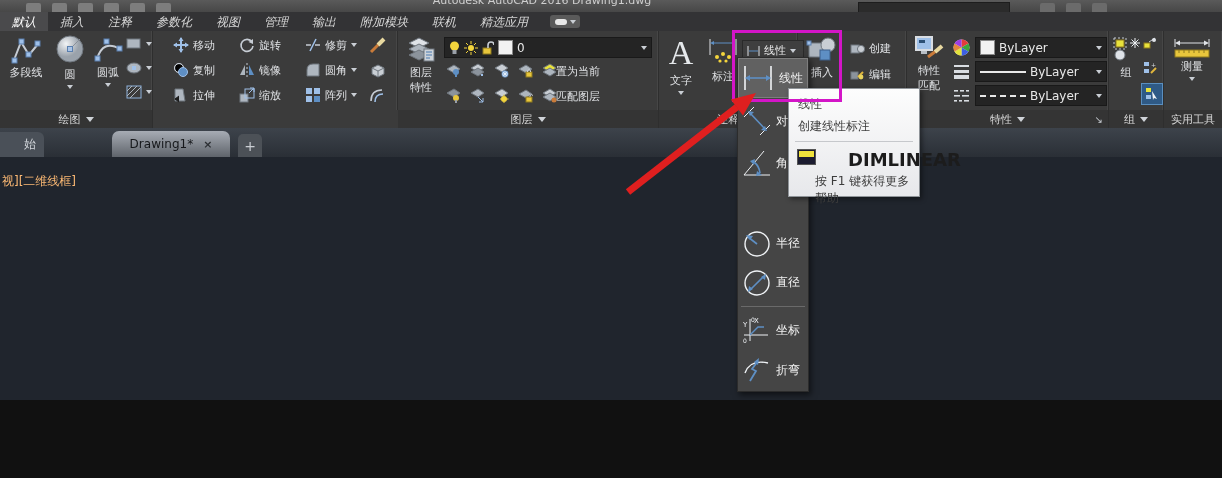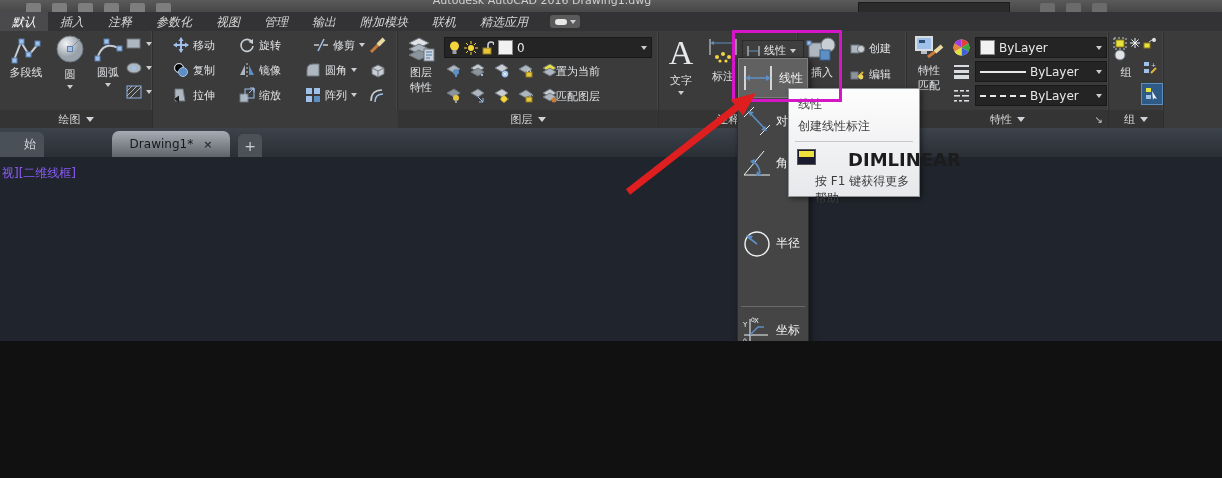--- a/index.html
+++ b/index.html
@@ -1,16 +1,16 @@
 <!DOCTYPE html>
 <html><head>
 <meta charset="utf-8">
 <style>
   html,body{margin:0;padding:0;background:#111;}
-  .screen{position:relative;width:1222px;height:341px;overflow:hidden;
+  .screen{position:relative;width:1222px;height:400px;overflow:hidden;
           font-family:"DejaVu Sans","Liberation Sans",sans-serif;background:#20252d;}
   .abs{position:absolute;}
   
   .titlebar{position:absolute;left:0;top:0;width:1222px;height:12px;
             background:linear-gradient(#5a5a5a,#474747);overflow:hidden;}
   .qat-chip{position:absolute;top:3px;width:15px;height:9px;background:#7d7d7d;border-radius:2px 2px 0 0;}
   .title-text{position:absolute;left:392px;top:-6px;width:300px;font-size:11px;color:#cfcfcf;text-align:center;}
   .tsearch{position:absolute;left:858px;top:2px;width:150px;height:9px;background:#2b2b2b;border:1px solid #1d1d1d;}
   
   .tabbar{position:absolute;left:0;top:12px;width:1222px;height:19px;background:#333335;
@@ -42,21 +42,21 @@
   .ftab-start{position:absolute;left:-34px;top:4px;width:70px;height:25px;background:#4a5058;
               border-radius:6px 6px 0 0;color:#d3d7dc;font-size:12px;display:flex;align-items:center;justify-content:flex-end;padding-right:8px;}
   .ftab-active{position:absolute;left:112px;top:3px;width:118px;height:26px;
                background:linear-gradient(#a7acb4,#5f646b);border-radius:7px 7px 0 0;
                color:#16181b;font-size:12px;display:flex;align-items:center;justify-content:center;gap:10px;}
   .ftab-x{color:#2c2f33;font-size:11px;font-weight:bold;}
   .ftab-plus{position:absolute;left:238px;top:6px;width:24px;height:23px;background:#4c5157;
              border-radius:5px 5px 0 0;color:#caced3;font-size:14px;display:flex;align-items:center;justify-content:center;}
   
   .canvas{position:absolute;left:0;top:157px;width:1222px;height:321px;background:#20252d;}
-  .vp-corner{position:absolute;left:2px;top:8px;font-size:12px;color:#8b5cf6;}
+  .vp-corner{position:absolute;left:2px;top:16px;font-size:12px;color:#fdba74;}
   .watermark{position:absolute;right:8px;bottom:6px;font-size:21px;font-weight:bold;color:#c9ab7b;
              letter-spacing:1px;text-shadow:1px 1px 0 #3a1d10,-1px -1px 0 #6b3a20,1px -1px 0 #4a2414,-1px 1px 0 #4a2414;}
   
   .flyout{position:absolute;left:737px;top:57px;width:70px;height:333px;background:#454545;
           border:1px solid #2c2c2c;box-shadow:2px 3px 6px rgba(0,0,0,.55);z-index:50;}
   .fly-item{position:absolute;left:0;width:70px;display:flex;align-items:center;gap:4px;color:#f0f0f0;font-size:12px;}
   .fly-item.hot{background:#616161;border:1px solid #7d7d7d;box-sizing:border-box;}
   .fly-sep{position:absolute;left:3px;width:64px;height:1px;background:#6a6a6a;}
   
   .tooltip{position:absolute;left:788px;top:88px;width:130px;height:107px;z-index:60;
@@ -219,21 +219,21 @@
       </div>
       <div class="row-btn" style="left:86px;top:56px">
         <svg width="16" height="16" viewBox="0 0 16 16">
             <rect x="1" y="7" width="8" height="8" fill="#aeb6bf" stroke="#6f767e"></rect>
             <rect x="6" y="2" width="9" height="9" fill="none" stroke="#9fc0e8"></rect>
             <path d="M10 6 L15 1 M15 1 L11 1 M15 1 L15 5" stroke="#9fc0e8"></path>
           </svg>
         <span class="lbl">缩放</span>
       </div>
 
-      <div class="row-btn" style="left:160px;top:6px">
+      <div class="row-btn" style="left:152px;top:6px">
         <svg width="16" height="16" viewBox="0 0 16 16">
             <path d="M1 8 L6 8 M10 8 L15 8" stroke="#c6ccd4" stroke-width="1.6"></path>
             <path d="M11 2 L5 14" stroke="#9fc0e8" stroke-width="1.6"></path>
           </svg>
         <span class="lbl">修剪</span>
         <div class="dds"></div>
       </div>
       <div class="row-btn" style="left:152px;top:31px">
         <svg width="16" height="16" viewBox="0 0 16 16">
             <path d="M2 14 L2 8 Q2 2 8 2 L14 2 L14 14 Z" fill="#aeb6bf" stroke="#6f767e"></path>
@@ -536,20 +536,36 @@
             <rect x="1" y="8" width="5" height="4" fill="#9fc0e8"></rect>
             <path d="M7 4 L12 12 L9 11 L8 13 Z" fill="#f0f3f6"></path>
           </svg>
       </div>
       <div class="plabel" style="left:0;width:54px">
         <span>组</span>
           <div class="dd"></div>
       </div>
     </div>
 
+    <div class="panel" style="left:1164px;width:58px;border-right:none">
+      <div class="big-btn" style="left:6px;top:6px;width:44px">
+        <svg width="38" height="22" viewBox="0 0 38 22">
+          <path d="M2 2 V10 M36 2 V10" stroke="#e0e3e7"></path>
+          <path d="M4 6 H34" stroke="#e0e3e7"></path>
+            <path d="M2 6 l5 -2.5 v5 Z M36 6 l-5 -2.5 v5 Z" fill="#e0e3e7"></path>
+          <rect x="2" y="13" width="34" height="7" fill="#e8c63c" stroke="#8f7a1e"></rect>
+          <path d="M6 13 v3 M11 13 v3 M16 13 v3 M21 13 v3 M26 13 v3 M31 13 v3" stroke="#8f7a1e"></path>
+        </svg>
+        <span class="lbl">测量</span>
+        <div class="dds"></div>
+      </div>
+      <div class="plabel" style="left:0;width:58px">
+        <span>实用工具</span>
+      </div>
+    </div>
   </div>
 
   <div class="filetabs">
     <div class="ftab-start">
       <span>始</span>
     </div>
     <div class="ftab-active">
       <span>Drawing1*</span>
       <span class="ftab-x">×</span>
     </div>
@@ -588,20 +604,28 @@
       </svg>
       <span>角度</span>
     </div>
     <div class="fly-item" style="top:166px;height:39px">
       <svg width="30" height="30" viewBox="0 0 30 30" style="margin-left:4px">
         <circle cx="15" cy="15" r="12" fill="none" stroke="#f0f3f6" stroke-width="1.4"></circle>
         <path d="M15 15 L6 8" stroke="#5e8fc4" stroke-width="1.6"></path>
         <path d="M4 6 l7 1 -3 4 Z" fill="#5e8fc4"></path>
       </svg>
       <span>半径</span>
+    </div>
+    <div class="fly-item" style="top:205px;height:39px">
+      <svg width="30" height="30" viewBox="0 0 30 30" style="margin-left:4px">
+        <circle cx="15" cy="15" r="12" fill="none" stroke="#f0f3f6" stroke-width="1.4"></circle>
+        <path d="M8 22 L22 8" stroke="#5e8fc4" stroke-width="1.6"></path>
+        <path d="M6 24 l1 -6 4 3 Z M24 6 l-1 6 -4 -3 Z" fill="#5e8fc4"></path>
+      </svg>
+      <span>直径</span>
     </div>
     <div class="fly-sep" style="top:248px"></div>
     <div class="fly-item" style="top:252px;height:40px">
       <svg width="30" height="30" viewBox="0 0 30 30" style="margin-left:4px">
         <path d="M8 4 V26 M2 20 H26" stroke="#f0f3f6"></path>
         <path d="M8 20 L16 12 L22 12" fill="none" stroke="#5e8fc4" stroke-width="1.4"></path>
         <text x="1" y="12" font-size="7" fill="#f0f3f6">Y</text>
           <text x="12" y="8" font-size="7" fill="#f0f3f6">X</text>
         <text x="1" y="28" font-size="6" fill="#f0f3f6">0</text>
           <text x="9" y="7" font-size="6" fill="#f0f3f6">0</text>

